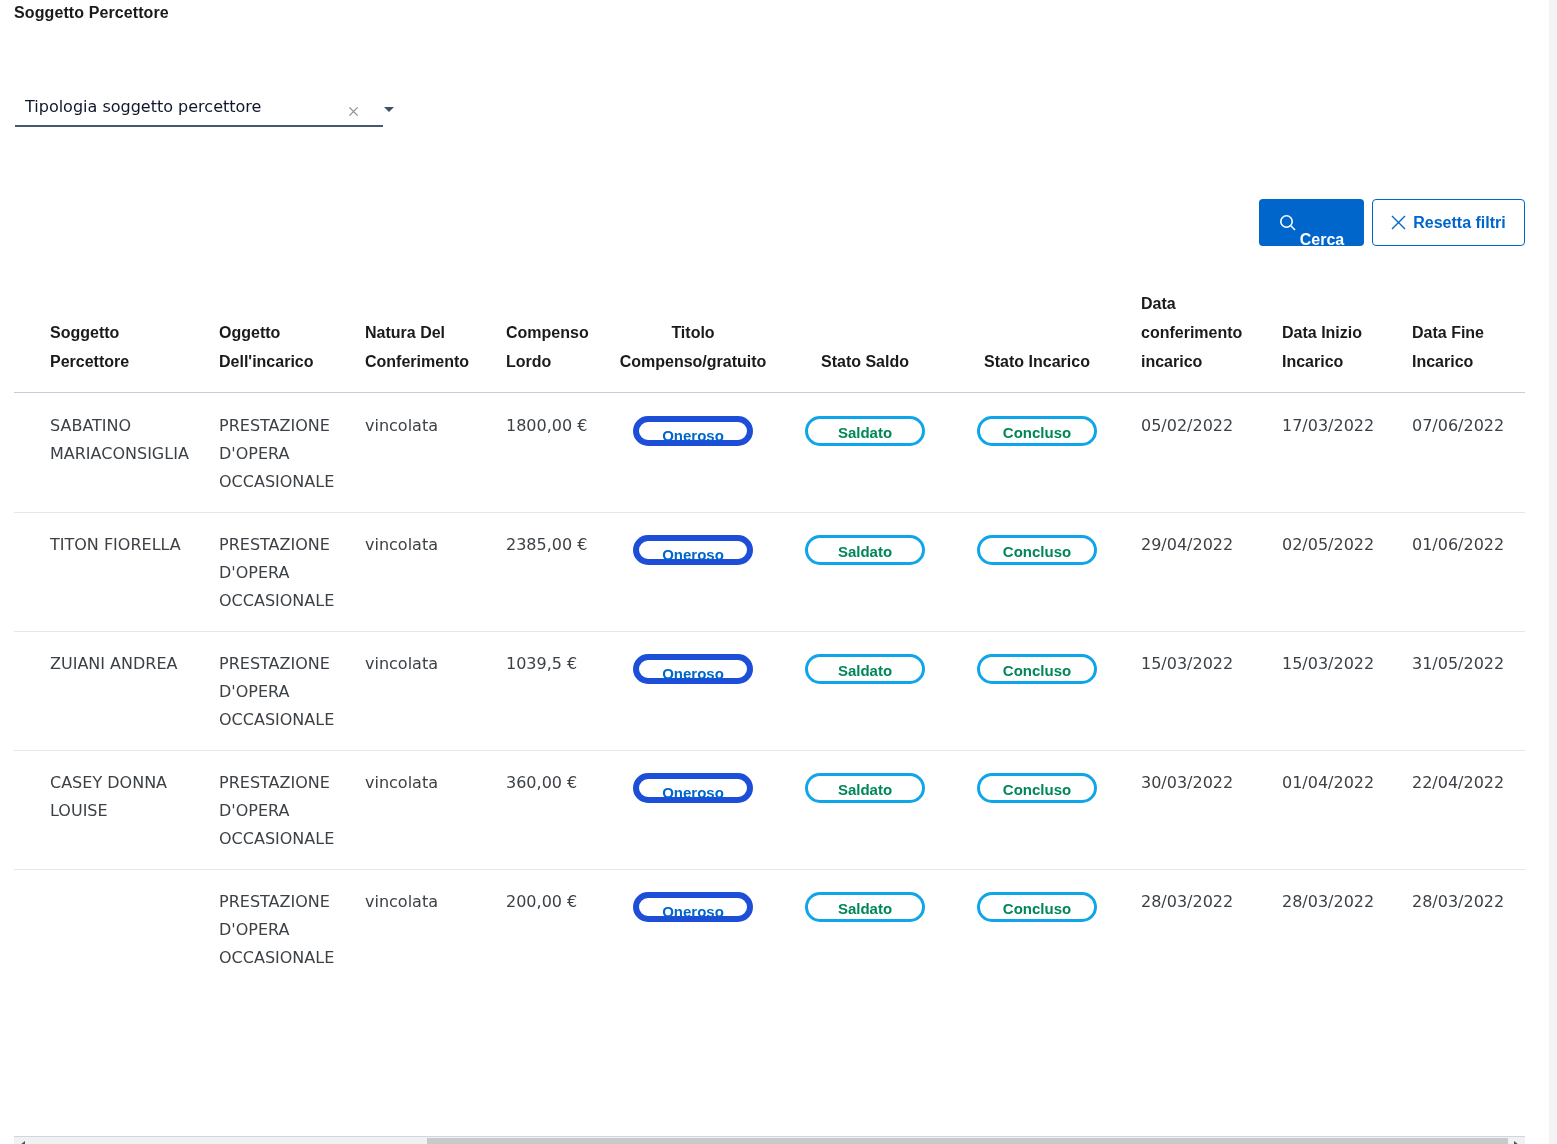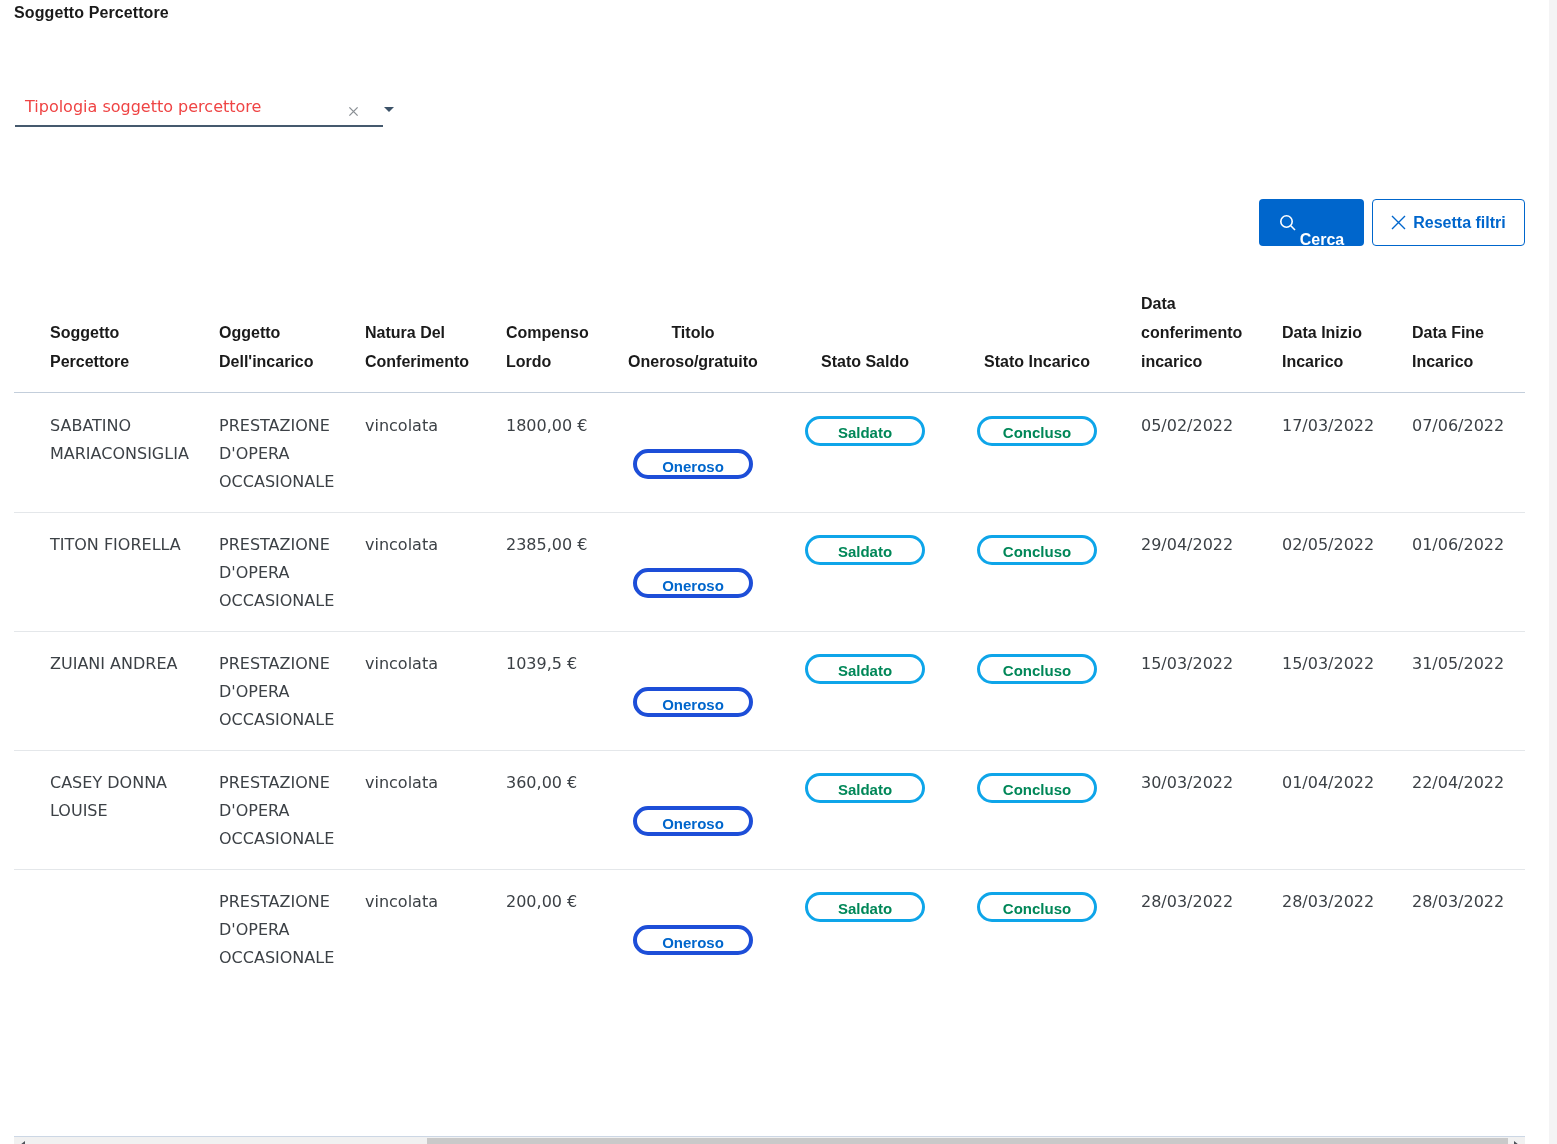--- a/index.html
+++ b/index.html
@@ -15,21 +15,21 @@
     letter-spacing:0.1px;
   }
 
   .select-field {
     position:absolute; left:15px; top:85px; width:368px; height:42px;
     border-bottom:2px solid #45596d; cursor:pointer;
   }
   .select-label {
     position:absolute; left:10px; top:11px;
     font-family:"DejaVu Sans",sans-serif;
-    font-size:16px; font-weight:normal; color:#ef4444; line-height:22px;
+    font-size:16px; font-weight:normal; color:#0f172a; line-height:22px;
   }
   .select-clear {
     position:absolute; left:333px; top:21px; width:11px; height:11px;
   }
   .select-clear svg { display:block; }
   .select-caret {
     position:absolute; left:369px; top:22px;
     width:0; height:0;
     border-left:5px solid transparent; border-right:5px solid transparent;
     border-top:5.5px solid #3c5268;
@@ -86,21 +86,21 @@
   .col-7 { left:1127px; width:112px; }
   .col-8 { left:1268px; width:104px; }
   .col-9 { left:1398px; width:113px; }
 
   .pill {
     display:inline-block; width:120px; height:30px; line-height:28px;
     border-radius:15px; text-align:center;
     font-family:"Liberation Sans",sans-serif; font-size:15px; font-weight:bold;
     background:#fff;
   }
-  .pill-blue  { color:#0066cc; border:4px solid #1d4ed8;margin-top:33px; }
+  .pill-blue  { color:#0066cc; border:6px solid #1d4ed8; }
   .pill-green { color:#008758; border:3px solid #0ea5e9; }
 
   
   .hscrollbar {
     position:absolute; left:14px; top:1136px; width:1511px; height:8px;
     background:#f1f1f1; border-top:1px solid #ccd7e5; z-index:5;
   }
   .sb-btn { position:absolute; top:1px; width:17px; height:7px; background:#f1f1f1; }
   .sb-btn-left  { left:0; }
   .sb-btn-right { right:0; }
@@ -153,21 +153,21 @@
       <span class="lbl">Resetta filtri</span>
     </button>
   </div>
 
 
   <div class="thead">
     <div class="th col-0">Soggetto Percettore</div>
     <div class="th col-2">Natura Del Conferimento</div>
     <div class="th col-1">Oggetto Dell'incarico</div>
     <div class="th col-3">Compenso Lordo</div>
-    <div class="th col-4">Titolo Oneroso/gratuito</div>
+    <div class="th col-4">Titolo Compenso/gratuito</div>
     <div class="th col-5">Stato Saldo</div>
     <div class="th col-6">Stato Incarico</div>
     <div class="th col-7">Data conferimento incarico</div>
     <div class="th col-8">Data Inizio Incarico</div>
     <div class="th col-9">Data Fine Incarico</div>
   </div>
 
   <div class="tbody">
 
     <div class="trow">

